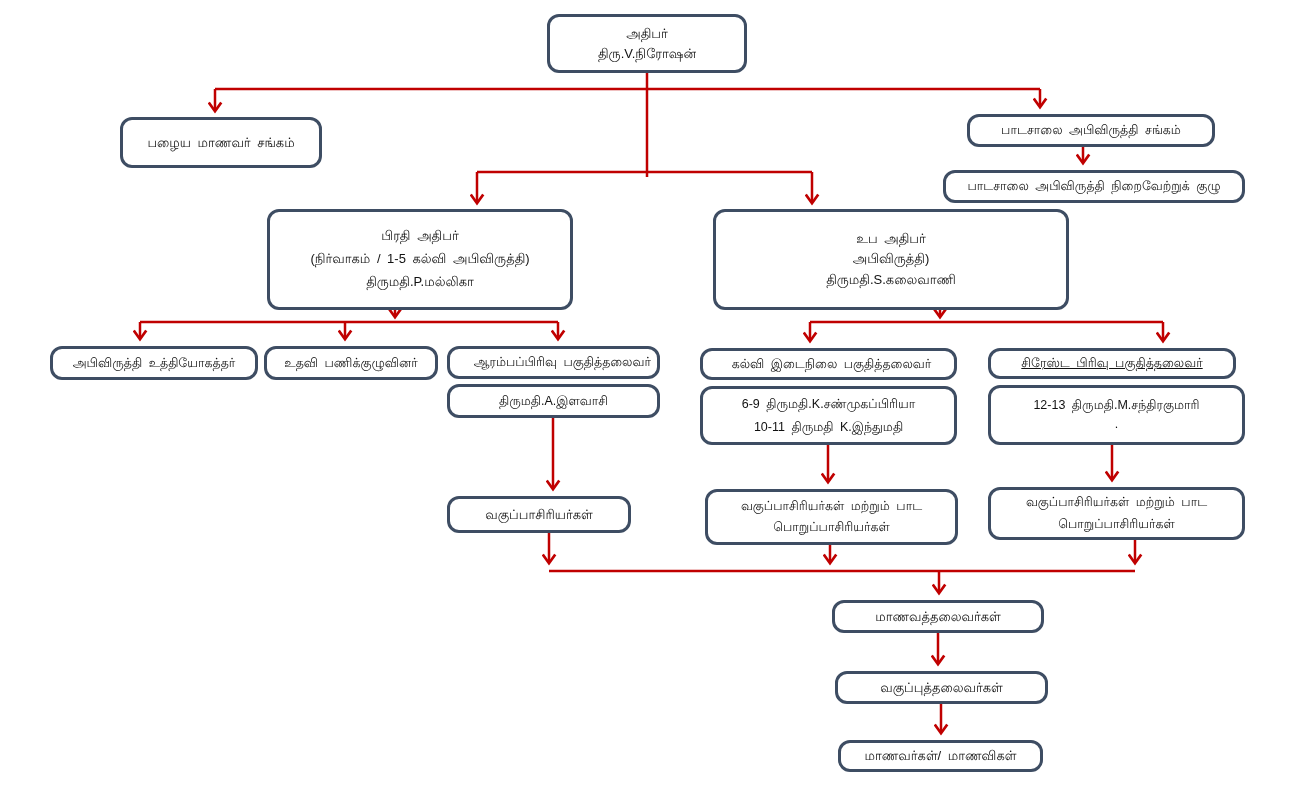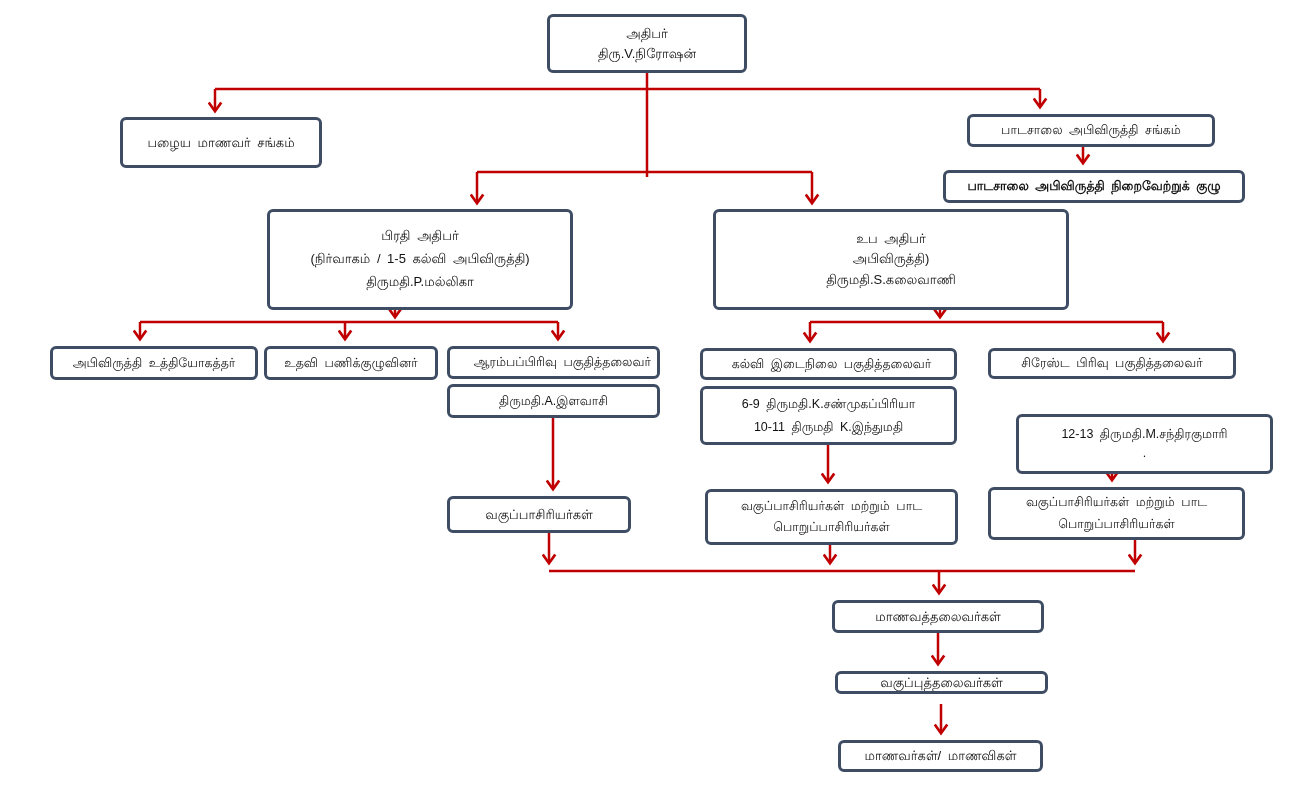--- a/index.html
+++ b/index.html
@@ -11,21 +11,21 @@
   html,body{margin:0;padding:0;background:#fff;}
   .canvas{
     position:relative;width:1290px;height:812px;background:var(--box-fill);
     font-family:"Liberation Sans","DejaVu Sans",sans-serif;overflow:hidden;
   }
   svg.connectors{position:absolute;left:0;top:0;width:1290px;height:812px;}
   .c{stroke:var(--connector);stroke-width:2.5;fill:none;}
   .a{marker-end:url(#arrowhead);}
   .node{
     position:absolute;box-sizing:border-box;
-    border:3px solid var(--box-border);border-radius:6px;background:var(--box-fill);
+    border:3px solid var(--box-border);border-radius:12px;background:var(--box-fill);
     display:flex;flex-direction:column;align-items:center;justify-content:center;
     text-align:center;font-size:13px;color:var(--text-color);line-height:1.5;
     padding:2px 6px;word-spacing:3px;
   }
   .node .line{width:100%;}
 </style>
 </head>
 <body>
 
 <div class="canvas">
@@ -76,21 +76,21 @@
   </div>
 
   <div class="node" style="left:120px;top:117px;width:202px;height:51px;">
     <div class="line">பழைய மாணவர் சங்கம்</div>
   </div>
 
   <div class="node" style="left:967px;top:114px;width:248px;height:33px;font-size:12.5px;">
     <div class="line">பாடசாலை அபிவிருத்தி சங்கம்</div>
   </div>
 
-  <div class="node" style="left:943px;top:170px;width:302px;height:33px;font-size:12.5px;font-weight:bold;">
+  <div class="node" style="left:943px;top:170px;width:302px;height:33px;font-size:12.5px;">
     <div class="line">பாடசாலை அபிவிருத்தி நிறைவேற்றுக் குழு</div>
   </div>
 
   <div class="node" style="left:267px;top:209px;width:306px;height:101px;line-height:1.75;">
     <div class="line">பிரதி அதிபர்</div>
     <div class="line">(நிர்வாகம் / 1-5 கல்வி அபிவிருத்தி)</div>
     <div class="line">திருமதி.P.மல்லிகா</div>
   </div>
 
   <div class="node" style="left:713px;top:209px;width:356px;height:101px;line-height:1.55;">
@@ -117,25 +117,25 @@
 
   <div class="node" style="left:700px;top:348px;width:257px;height:32px;font-size:12.5px;padding-left:12px;">
     <div class="line">கல்வி இடைநிலை பகுதித்தலைவர்</div>
   </div>
 
   <div class="node" style="left:700px;top:386px;width:257px;height:59px;font-size:12.5px;line-height:1.8;">
     <div class="line">6-9 திருமதி.K.சண்முகப்பிரியா</div>
     <div class="line">10-11 திருமதி K.இந்துமதி</div>
   </div>
 
-  <div class="node" style="left:988px;top:348px;width:248px;height:31px;font-size:12.5px;">
+  <div class="node" style="left:988px;top:348px;width:248px;height:31px;font-size:12.5px;text-decoration:underline;">
     <div class="line">சிரேஸ்ட பிரிவு பகுதித்தலைவர்</div>
   </div>
 
-  <div class="node" style="left:1016px;top:385px;width:257px;height:60px;font-size:12.5px;line-height:1.5;margin-top:29px;">
+  <div class="node" style="left:988px;top:385px;width:257px;height:60px;font-size:12.5px;line-height:1.5;">
     <div class="line">12-13 திருமதி.M.சந்திரகுமாரி</div>
     <div class="line">.</div>
   </div>
 
   <div class="node" style="left:447px;top:496px;width:184px;height:37px;">
     <div class="line">வகுப்பாசிரியர்கள்</div>
   </div>
 
   <div class="node" style="left:705px;top:489px;width:253px;height:56px;font-size:12.5px;line-height:1.7;">
     <div class="line">வகுப்பாசிரியர்கள் மற்றும் பாட</div>
@@ -144,21 +144,21 @@
 
   <div class="node" style="left:988px;top:487px;width:257px;height:53px;font-size:12.5px;line-height:1.7;">
     <div class="line">வகுப்பாசிரியர்கள் மற்றும் பாட</div>
     <div class="line">பொறுப்பாசிரியர்கள்</div>
   </div>
 
   <div class="node" style="left:832px;top:600px;width:212px;height:33px;">
     <div class="line">மாணவத்தலைவர்கள்</div>
   </div>
 
-  <div class="node" style="left:835px;top:671px;width:213px;height:23px;align-items:center;">
+  <div class="node" style="left:835px;top:671px;width:213px;height:33px;align-items:center;">
     <div class="line">வகுப்புத்தலைவர்கள்</div>
   </div>
 
   <div class="node" style="left:838px;top:740px;width:205px;height:32px;">
     <div class="line">மாணவர்கள்/ மாணவிகள்</div>
   </div>
 
 </div>
 
 </body></html>

